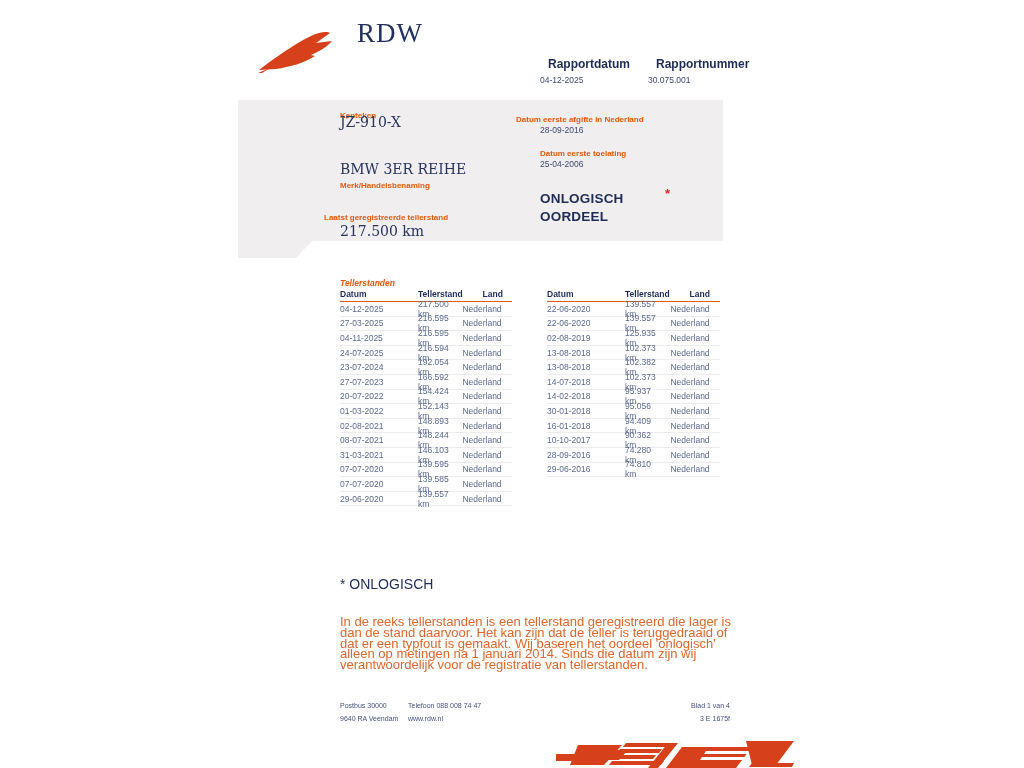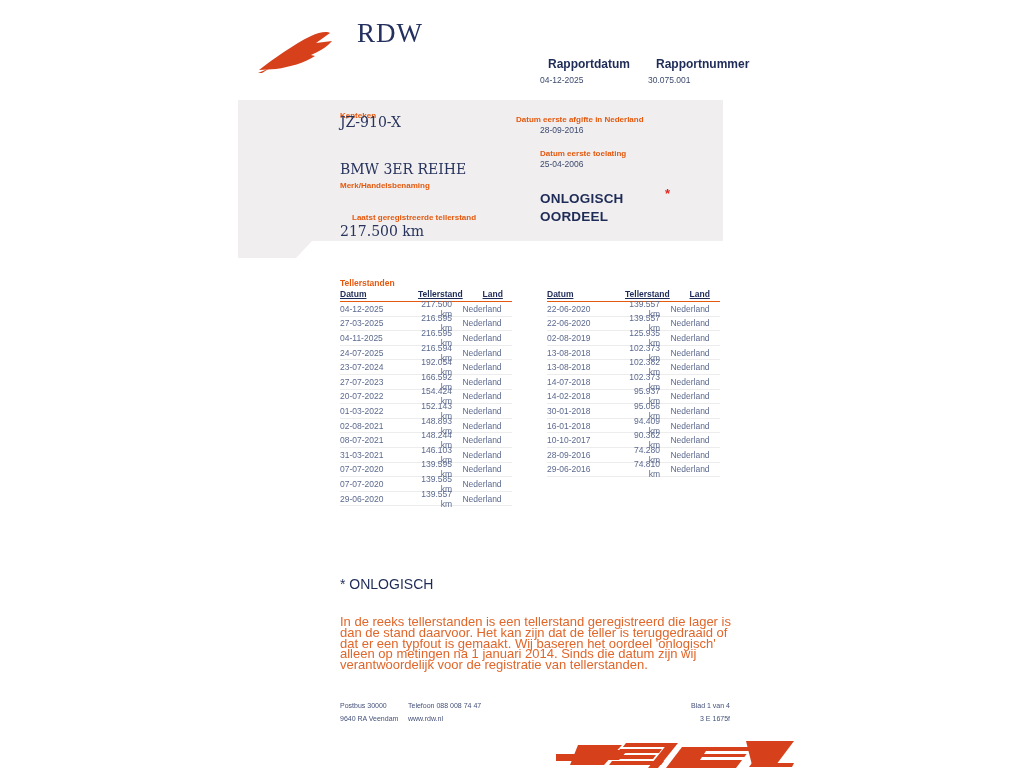--- a/index.html
+++ b/index.html
@@ -25,42 +25,42 @@
   .graybox{position:absolute;left:238px;top:100px;width:485px;height:141px;background:var(--box-bg);}
   .graybox-tab{position:absolute;left:238px;top:241px;width:74px;height:17px;background:var(--box-bg);
     clip-path:polygon(0 0,100% 0,calc(100% - 16px) 100%,0 100%);}
   .olabel{font-size:8px;font-weight:bold;color:var(--orange);}
   .serifval{font-family:"DejaVu Serif",serif;font-size:14px;color:#27335c;}
   .smallval{font-size:8.5px;color:#3c4a6e;}
   .kenteken-label{position:absolute;left:340px;top:111px;}
   .kenteken-value{position:absolute;left:340px;top:114px;text-align:right;}
   .merk-label{position:absolute;left:340px;top:149px;margin-top:32px;}
   .merk-value{position:absolute;left:340px;top:161px;text-align:right;}
-  .teller-label{position:absolute;left:352px;top:213px;}
+  .teller-label{position:absolute;left:324px;top:213px;}
   .teller-value{position:absolute;left:340px;top:223px;}
   .afgifte-label{position:absolute;left:516px;top:115px;}
   .afgifte-value{position:absolute;left:540px;top:125px;}
   .toelating-label{position:absolute;left:540px;top:149px;}
   .toelating-value{position:absolute;left:540px;top:159px;text-align:right;}
   .oordeel{position:absolute;left:540px;top:190px;font-size:13.5px;font-weight:bold;
     color:var(--navy);line-height:17.5px;letter-spacing:.2px;}
   .oordeel-star{position:absolute;left:665px;top:186px;color:var(--asterisk-red);
     font-size:13px;font-weight:bold;}
 
   
-  .section-title{position:absolute;left:340px;top:278px;font-size:8.5px;font-weight:bold;color:var(--orange);}
+  .section-title{position:absolute;left:340px;top:278px;font-size:8.5px;font-weight:bold;color:var(--orange);font-style:italic;}
   .mtable{position:absolute;top:289px;}
   .mtable.left{left:340px;width:172px;}
   .mtable.right{left:547px;width:173px;}
   .thead{display:flex;align-items:flex-end;height:13px;border-bottom:1.5px solid var(--orange);
-    font-size:8.5px;font-weight:bold;color:var(--navy);padding-bottom:2px;text-decoration:underline;}
+    font-size:8.5px;font-weight:bold;color:var(--navy);padding-bottom:2px;}
   .trow{display:flex;align-items:center;height:14.6px;border-bottom:1px solid #ececec;
     font-size:8.5px;color:var(--table-text);}
   .c0{flex:0 0 78px;text-align:left;}
-  .c1{flex:1;text-align:right;}
+  .c1{flex:1;text-align:left;}
   .c2{flex:0 0 60px;text-align:center;}
 
   
   .footnote-head{position:absolute;left:340px;top:576px;font-size:14px;font-weight:normal;color:var(--navy);}
   .footnote-body{position:absolute;left:340px;top:617px;width:392px;font-size:13px;
     line-height:10.8px;color:var(--footnote-orange);}
 
   
   .footer{position:absolute;left:340px;top:702px;width:390px;font-size:7px;color:var(--footer-text);}
   .footer .frow{display:flex;margin-bottom:6px;}

